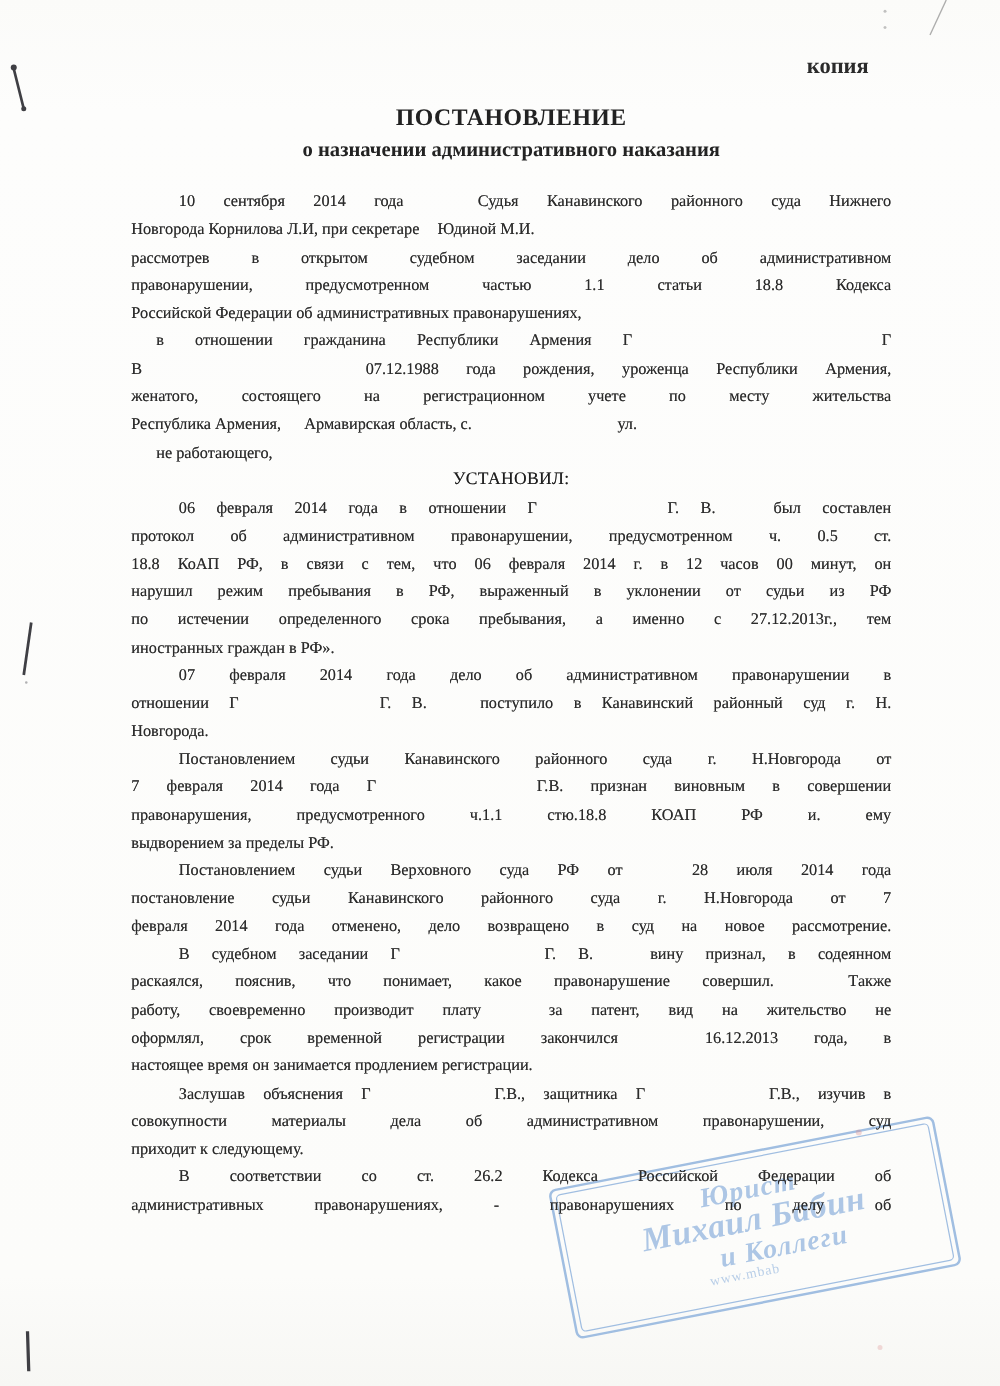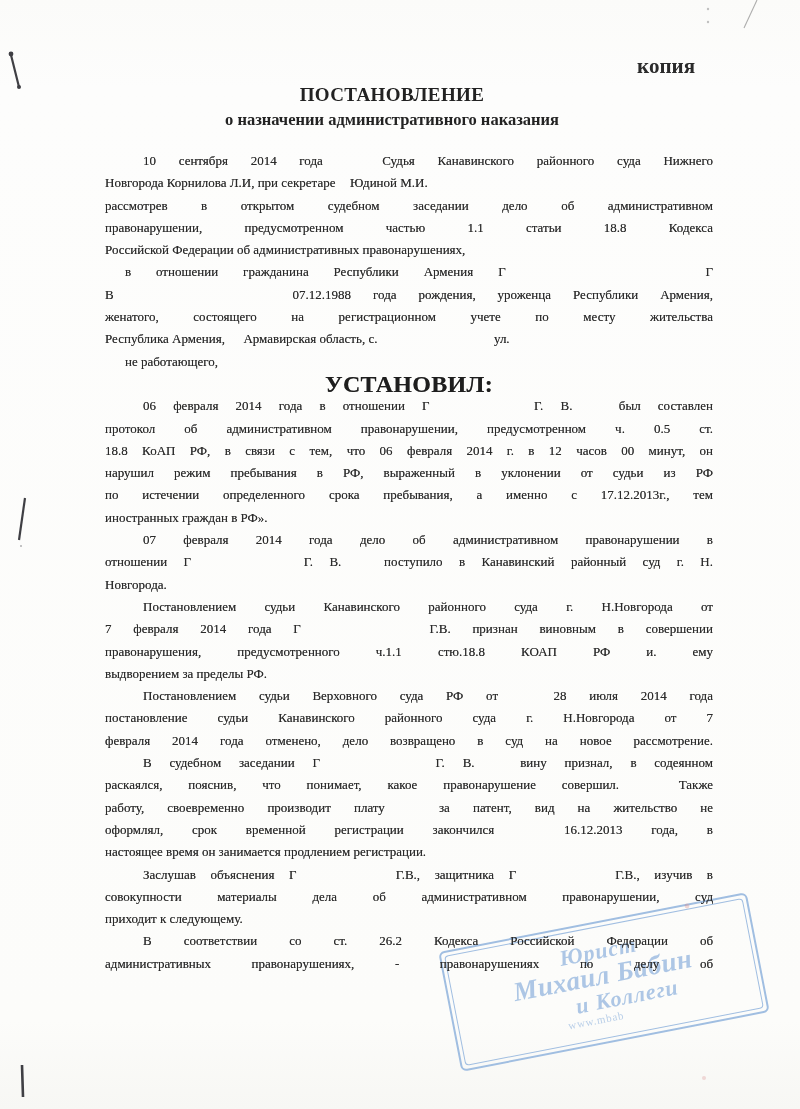--- a/index.html
+++ b/index.html
@@ -5,39 +5,39 @@
   html,body{margin:0;padding:0;}
   body{background:#e8e8e8;font-family:"Liberation Serif","DejaVu Serif",serif;}
   .page{
     position:relative;
     width:800px;height:1109px;
     background:linear-gradient(180deg,#fbfbf9 0%,#fdfdfc 8%,#fcfcfa 92%,#f7f7f4 100%);
     overflow:hidden;
     margin:0 auto;
   }
   .copy-label{
-    position:absolute;top:54px;left:105px;width:608px;
+    position:absolute;top:42px;left:105px;width:608px;
     text-align:right;padding-right:18px;box-sizing:border-box;
-    font-size:21px;font-weight:bold;color:#2b2b2b;
+    font-size:18px;font-weight:bold;color:#2b2b2b;
   }
-  .title-block{position:absolute;top:82px;left:88px;width:608px;text-align:center;z-index:2;}
+  .title-block{position:absolute;top:82px;left:105px;width:608px;text-align:center;z-index:2;}
   .title-main{font-size:19px;font-weight:bold;color:#222;letter-spacing:.4px;line-height:26px;}
   .title-sub{font-size:16.5px;font-weight:bold;color:#232323;line-height:23px;}
   .doc-body{position:absolute;top:150px;left:105px;width:608px;z-index:2;}
   .line{
     width:608px;box-sizing:border-box;
     font-size:13px;line-height:22.3px;color:#2b2b2b;
     text-shadow:0 0 .3px rgba(40,40,40,.65);
     white-space:normal;
   }
   .just{text-align:justify;text-align-last:justify;}
   .left{text-align:left;text-align-last:left;}
   .heading{
     text-align:right;text-align-last:center;
-    font-weight:bold;font-size:24px;color:#1e1e1e;letter-spacing:.3px;
+    font-weight:normal;font-size:14px;color:#1e1e1e;letter-spacing:.3px;
   }
   .gap{display:inline-block;height:1px;vertical-align:baseline;}
   
   .stamp{
     position:absolute;left:447px;top:921px;width:310px;height:118px;
     transform:rotate(-11deg);
     border:2px solid #9cbbe0;border-radius:6px;
     z-index:1;color:#a9c4e4;opacity:.95;
   }
   .stamp-inner{
@@ -72,21 +72,21 @@
       <div class="line just" style="padding-left: 20px;">в отношении гражданина Республики Армения  Г <span class="gap" style="width: 150px;"></span> Г</div>
       <div class="line just">В <span class="gap" style="width: 135px;"></span> 07.12.1988 года рождения, уроженца Республики Армения,</div>
       <div class="line just">женатого, состоящего на регистрационном учете по месту жительства</div>
       <div class="line left">Республика Армения, <span class="gap" style="width: 12px;"></span> Армавирская область, с. <span class="gap" style="width: 110px;"></span> ул.</div>
       <div class="line left" style="padding-left: 20px;">не работающего,</div>
       <div class="line heading">УСТАНОВИЛ:</div>
       <div class="line just" style="padding-left: 38px;">06 февраля 2014 года в отношении Г <span class="gap" style="width: 70px;"></span> Г. В. <span class="gap" style="width: 12px;"></span> был составлен</div>
       <div class="line just">протокол об административном правонарушении, предусмотренном ч. 0.5 ст.</div>
       <div class="line just">18.8 КоАП РФ, в связи с тем, что 06 февраля  2014 г. в 12 часов 00 минут, он</div>
       <div class="line just">нарушил режим пребывания в РФ, выраженный в уклонении от судьи из РФ</div>
-      <div class="line just">по истечении определенного срока пребывания, а именно с 17.12.2013г., тем</div>
+      <div class="line just">по истечении определенного срока пребывания, а именно с 27.12.2013г., тем</div>
       <div class="line left">иностранных граждан в РФ».</div>
       <div class="line just" style="padding-left: 38px;">07 февраля 2014 года дело об административном правонарушении в</div>
       <div class="line just">отношении Г <span class="gap" style="width: 80px;"></span> Г. В. <span class="gap" style="width: 10px;"></span> поступило в Канавинский районный суд г. Н.</div>
       <div class="line left">Новгорода.</div>
       <div class="line just" style="padding-left: 38px;">Постановлением судьи Канавинского районного суда г. Н.Новгорода от</div>
       <div class="line just">7 февраля 2014 года Г <span class="gap" style="width: 85px;"></span> Г.В. признан виновным в совершении</div>
       <div class="line just">правонарушения, предусмотренного ч.1.1 стю.18.8 КОАП РФ и. ему</div>
       <div class="line left">выдворением за пределы РФ.</div>
       <div class="line just" style="padding-left: 38px;">Постановлением судьи Верховного суда РФ от <span class="gap" style="width: 10px;"></span> 28 июля 2014 года</div>
       <div class="line just">постановление судьи Канавинского районного суда г. Н.Новгорода от 7</div>

